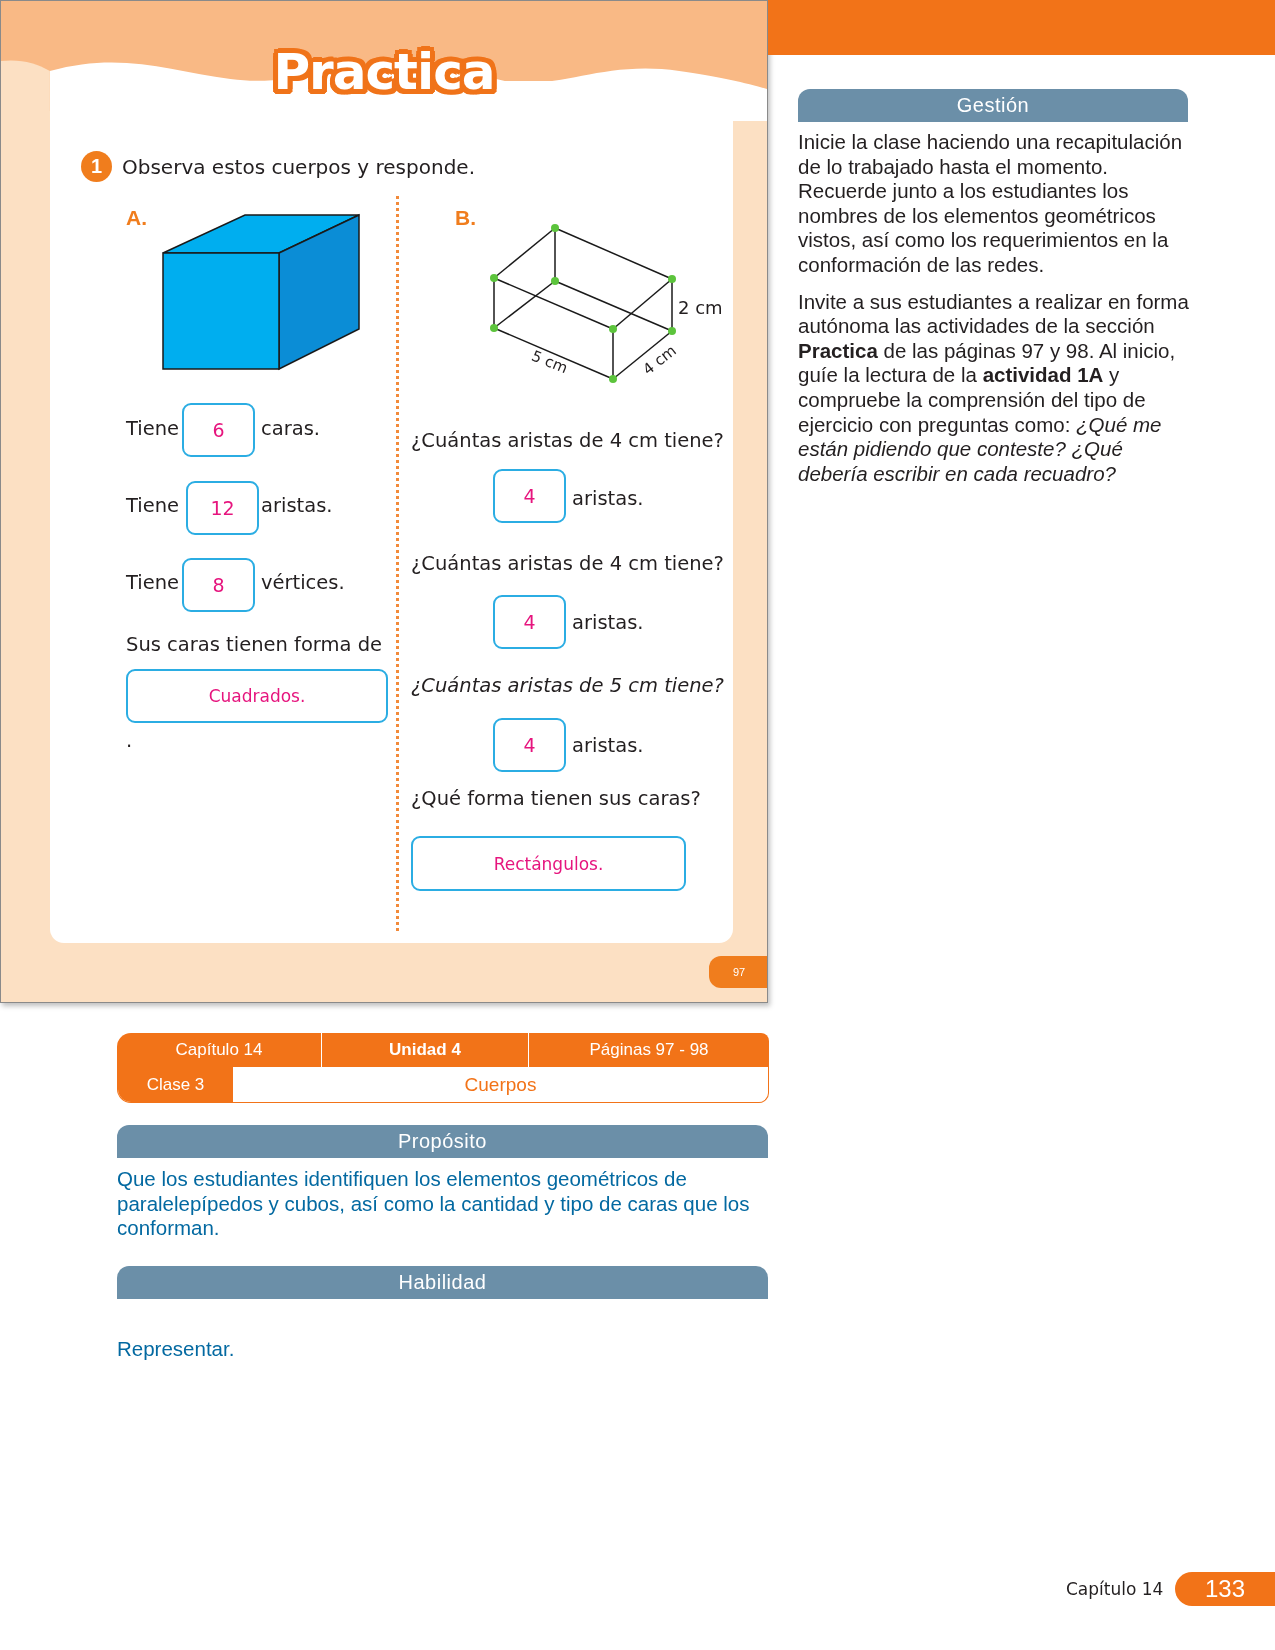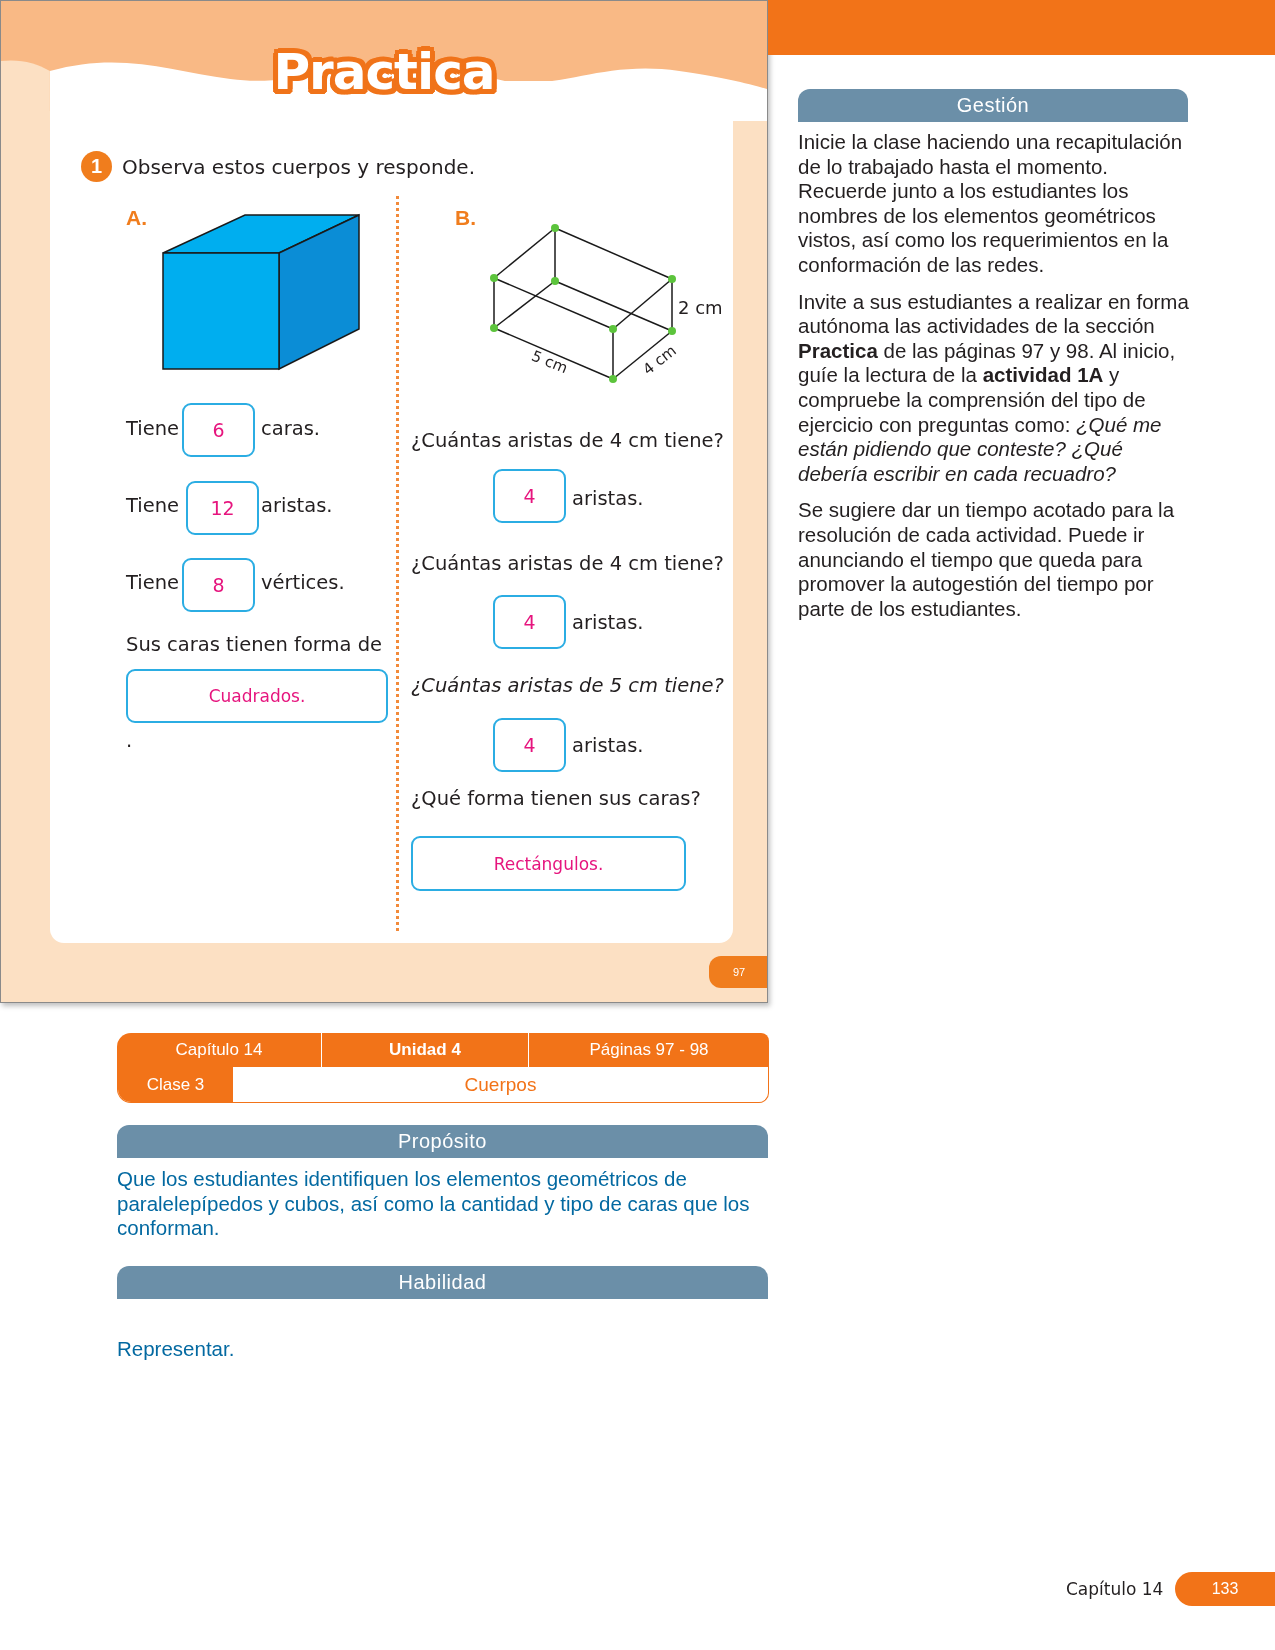--- a/index.html
+++ b/index.html
@@ -82,21 +82,21 @@
   }
   .clase-cell { width: 115px; background: #f27318; color: #fff; font-size: 17px; display: flex; align-items: center; justify-content: center; }
   .cuerpos-cell { flex: 1; color: #f27318; font-size: 19px; display: flex; align-items: center; justify-content: center; }
 
   .body-text { position: absolute; font-size: 20.5px; line-height: 24.6px; color: #0369a1; }
 
   
   .footer-chapter { position: absolute; left: 1066px; top: 1579px; font-family: "DejaVu Sans", sans-serif; font-size: 17px; color: #231f20; }
   .footer-page {
     position: absolute; left: 1175px; top: 1572px; width: 100px; height: 34px;
-    background: #f27318; border-radius: 17px 0 0 17px; color: #fff; font-size: 16px;
+    background: #f27318; border-radius: 17px 0 0 17px; color: #fff; font-size: 24px;
     display: flex; align-items: center; justify-content: center;
   }
 </style>
 </head>
 <body>
 
 <div class="student-page">
   <div class="top-band"></div>
   <svg class="wave" viewBox="0 0 768 80" preserveAspectRatio="none">
     <path d="M49,30 C120,10 170,30 230,38 C290,46 320,25 385,22 C450,19 490,40 520,42 C570,44 610,20 680,30 C720,36 740,40 768,48 L768,80 L49,80 Z" fill="#ffffff"></path>
@@ -184,21 +184,20 @@
 
   <div class="page-num-tab">97</div>
 </div>
 
 <div class="orange-bar"></div>
 
 <div class="sec-header" style="left:798px; top:89px; width:390px;">Gestión</div>
 <div class="gestion-text">
   <p>Inicie la clase haciendo una recapitulación de lo trabajado hasta el momento. Recuerde junto a los estudiantes los nombres de los elementos geométricos vistos, así como los requerimientos en la conformación de las redes.</p>
   <p><span>Invite a sus estudiantes a realizar en forma autónoma las actividades de la sección </span><b>Practica</b><span> de las páginas 97 y 98. Al inicio, guíe la lectura de la </span><b>actividad 1A</b><span> y compruebe la comprensión del tipo de ejercicio con preguntas como: </span><i>¿Qué me están pidiendo que conteste? ¿Qué debería escribir en cada recuadro?</i></p>
-  <p>Se sugiere dar un tiempo acotado para la resolución de cada actividad. Puede ir anunciando el tiempo que queda para promover la autogestión del tiempo por parte de los estudiantes.</p>
 </div>
 
 <div class="info-table">
   <div class="info-row1">
     <div class="cell" style="width:205px;">Capítulo 14</div>
     <div class="cell" style="width:207px; font-weight:bold;">Unidad 4</div>
     <div class="cell" style="flex:1;">Páginas 97 - 98</div>
   </div>
   <div class="info-row2">
     <div class="clase-cell">Clase 3</div>

